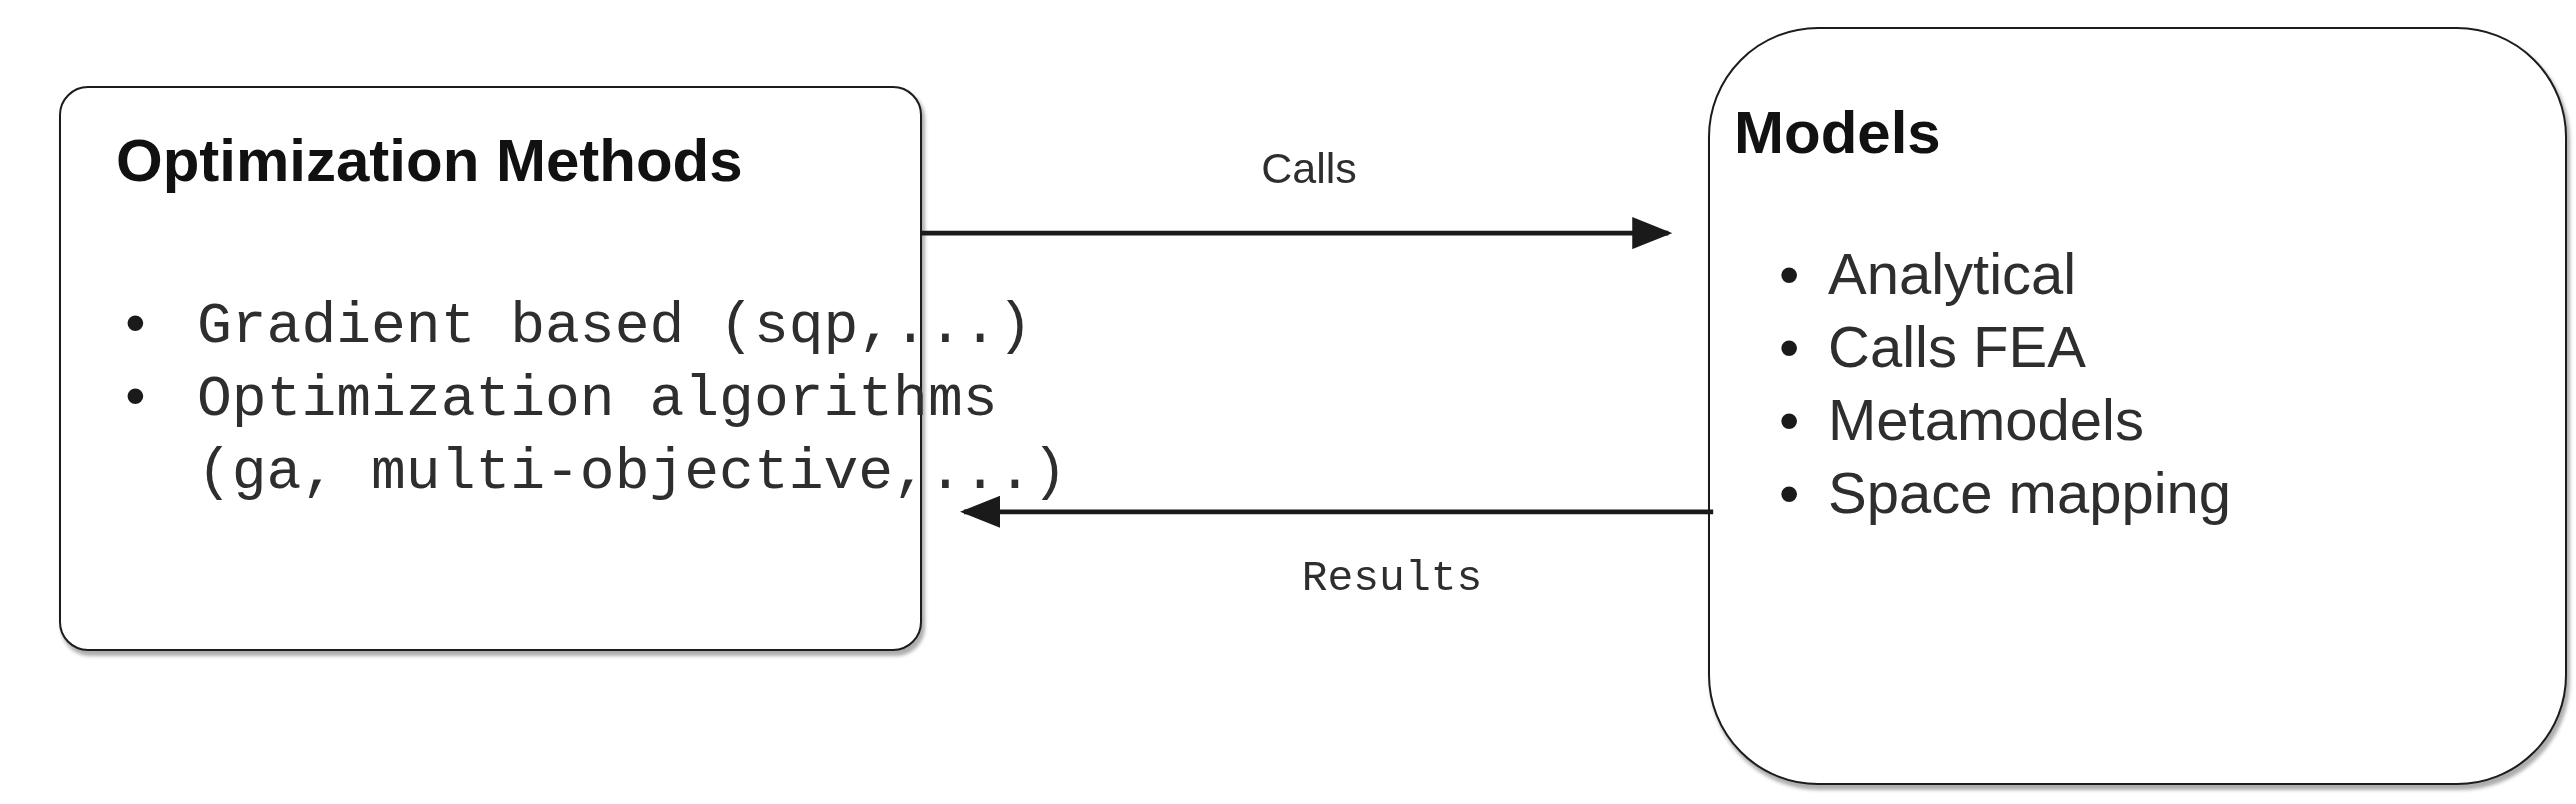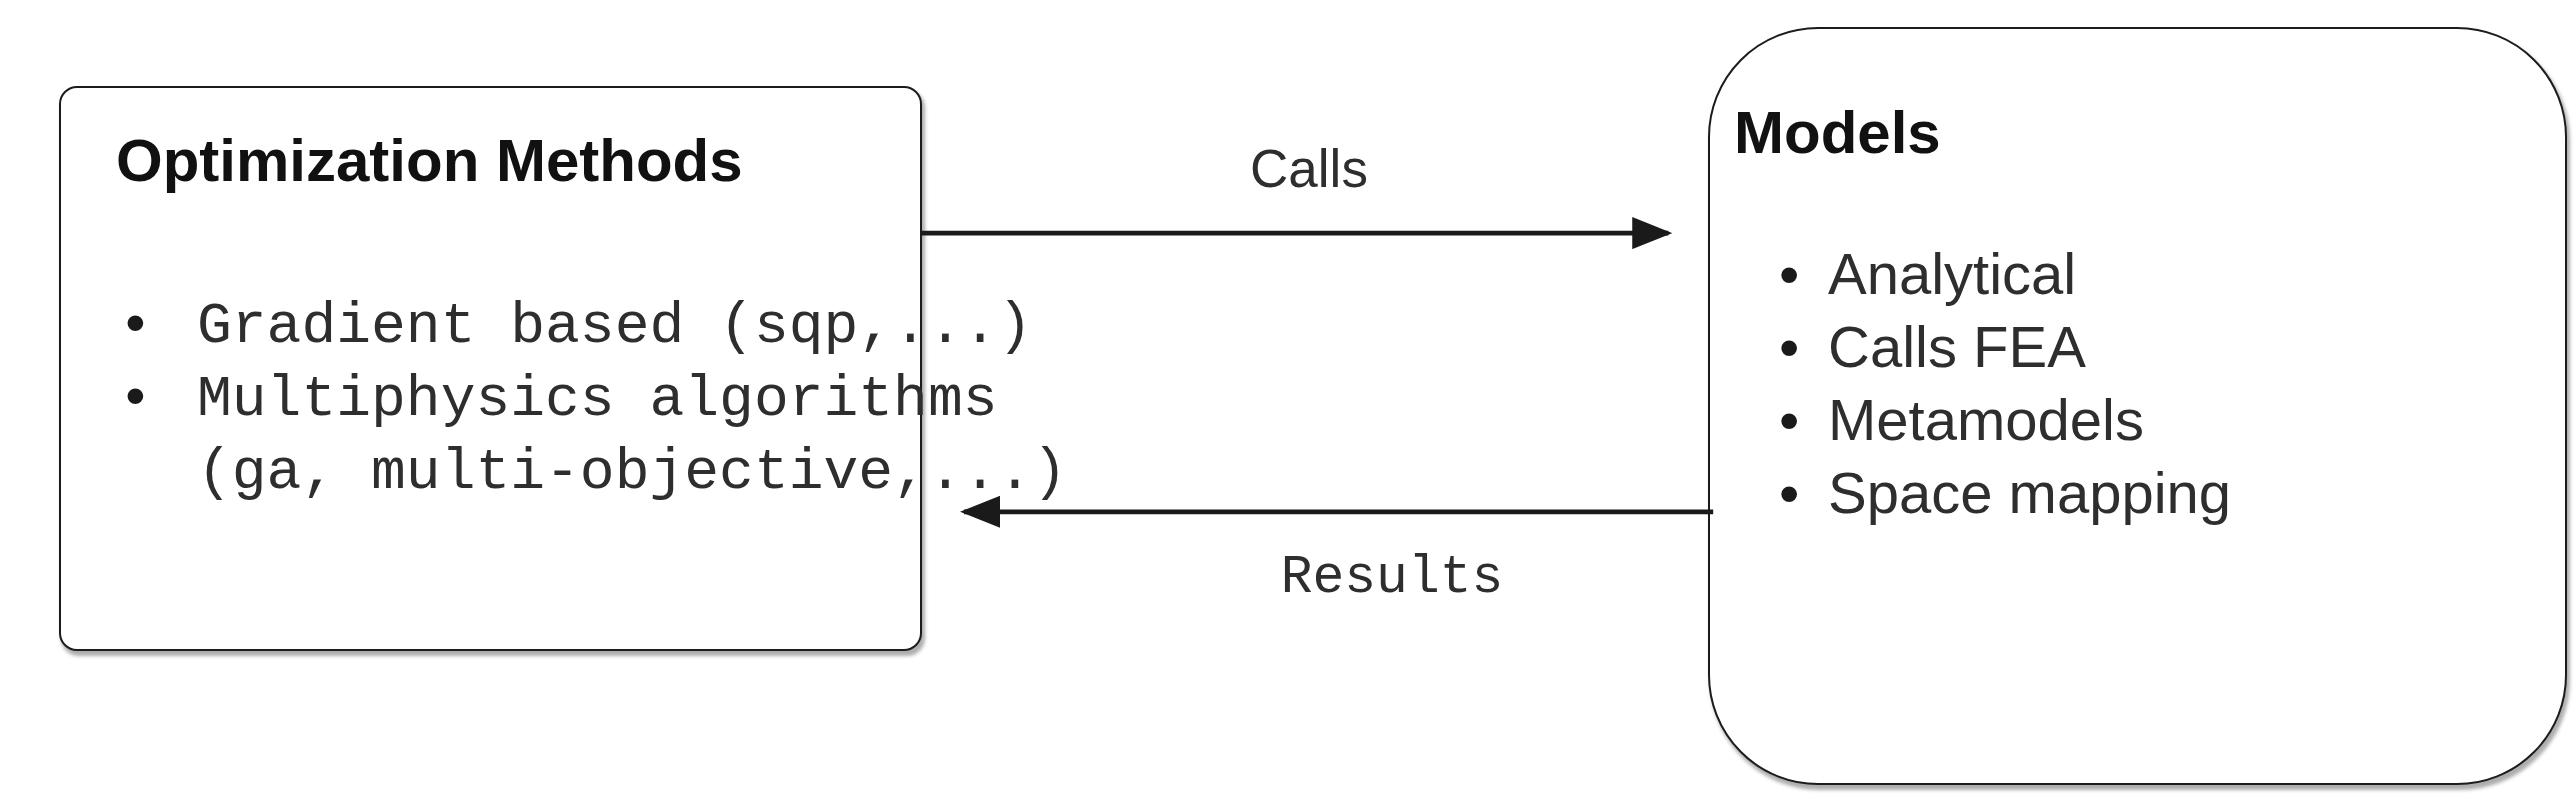--- a/index.html
+++ b/index.html
@@ -13,21 +13,21 @@
   }
   .box {
     position:absolute;
     background:#ffffff;
     border:2.9px solid #1c1c1c;
     box-shadow:2.9px 4.8px 3.8px rgba(0,0,0,0.32);
   }
   #left-box {
     left:59px; top:86px;
     width:859px; height:561px;
-    border-radius:18px;
+    border-radius:29px;
   }
   #right-box {
     left:1708px; top:27px;
     width:855px; height:754px;
     border-radius:110px;
   }
   .box-title {
     position:absolute;
     font-weight:700;
     font-size:60px;
@@ -55,21 +55,21 @@
   #right-box ul.bullets li { padding-left:118px; }
   ul.bullets li::before {
     content:"\2022";
     position:absolute;
     left:57px; top:0;
     color:#1a1a1a;
   }
   #right-box ul.bullets li::before { left:69px; }
   .arrow-label {
     position:absolute;
-    font-size:53px;
+    font-size:43px;
     line-height:73px;
     color:#2e2e2e;
     white-space:nowrap;
     transform:translateX(-50%);
   }
   #calls-label { left:1309px; top:132px; }
   #results-label { left:1392px; top:542px;font-family:Liberation Mono, monospace; }
   svg.arrows {
     position:absolute;
     left:0; top:0;
@@ -82,21 +82,21 @@
 
 <div class="canvas">
 
   <div class="box" id="left-box">
     <div class="box-title">Optimization Methods</div>
     <ul class="bullets">
       <li>
         <div>Gradient based (sqp,...)</div>
       </li>
       <li>
-        <div>Multiphysics algorithms</div>
+        <div>Optimization algorithms</div>
         <div>(ga, multi-objective,...)</div>
       </li>
     </ul>
   </div>
 
   <div class="box" id="right-box">
     <div class="box-title">Models</div>
     <ul class="bullets">
       <li>
         <div>Analytical</div>

